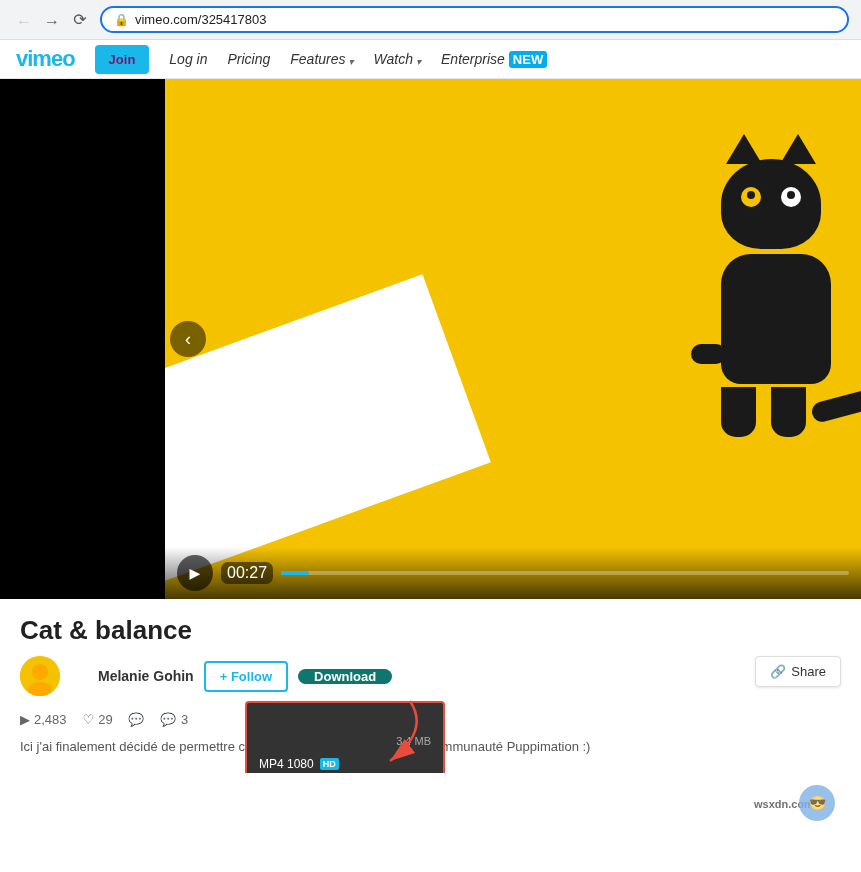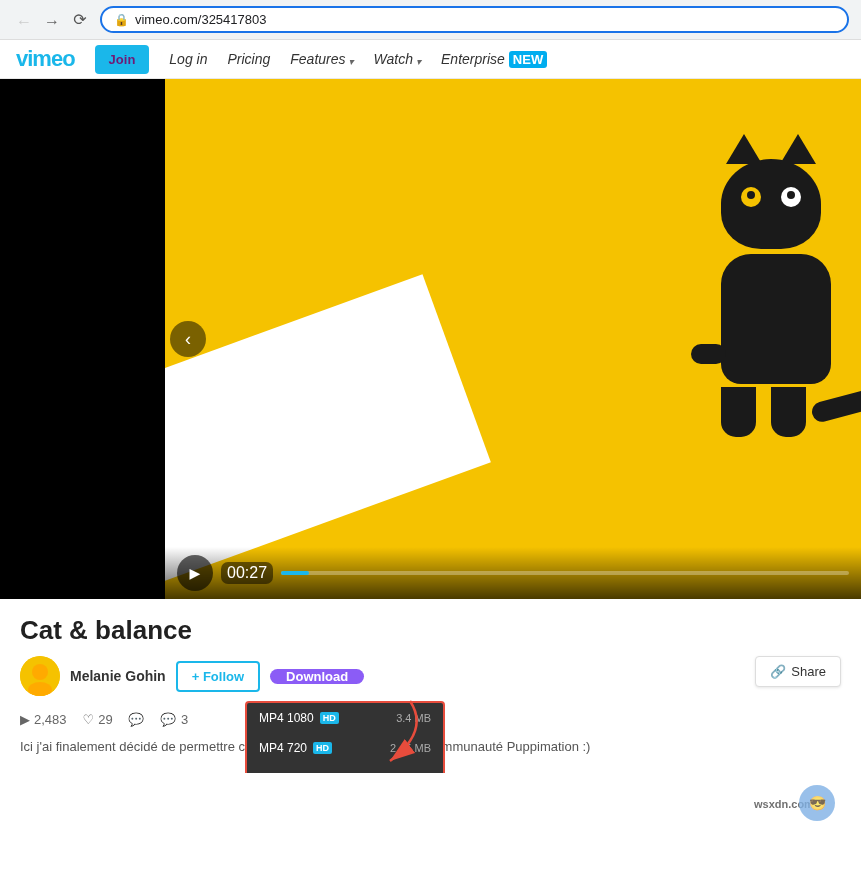--- a/index.html
+++ b/index.html
@@ -351,36 +351,37 @@
       display: flex;
       align-items: center;
       justify-content: center;
       font-size: 18px;
       overflow: hidden;
     }
     .author-name {
       font-size: 14px;
       font-weight: bold;
       color: #333;
+      margin-left: 28px;
     }
     .follow-btn {
       background: #fff;
       border: 2px solid #1ab7ea;
       color: #1ab7ea;
       padding: 6px 14px;
       border-radius: 4px;
       font-size: 13px;
       font-weight: bold;
       cursor: pointer;
       display: flex;
       align-items: center;
       gap: 4px;
     }
     .download-btn {
-      background: #8b5cf6;
+      background: #0f766e;
       color: #fff;
       border: none;
       padding: 0 16px;
       border-radius: 12px;
       font-size: 13px;
       font-weight: bold;
       cursor: pointer;
       position: relative;
       z-index: 5;
     }
@@ -403,20 +404,21 @@
       justify-content: space-between;
       padding: 8px 12px;
       cursor: pointer;
       color: #fff;
       font-size: 12px;
     }
     .download-option-label {
       display: flex;
       align-items: center;
       gap: 6px;
+      margin-top: 46px;
     }
     .hd-badge {
       background: #1ab7ea;
       color: #fff;
       font-size: 9px;
       padding: 1px 3px;
       border-radius: 2px;
       font-weight: bold;
     }
     .download-size { color: #aaa; font-size: 11px; }

